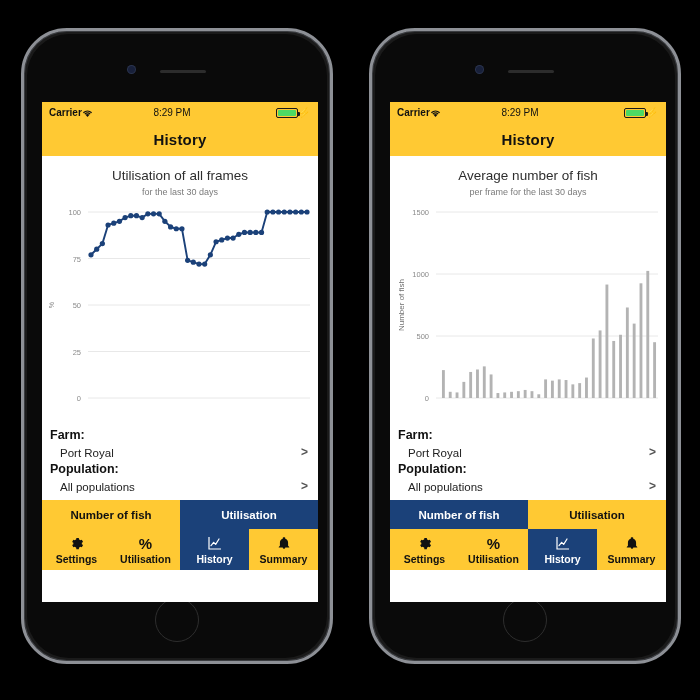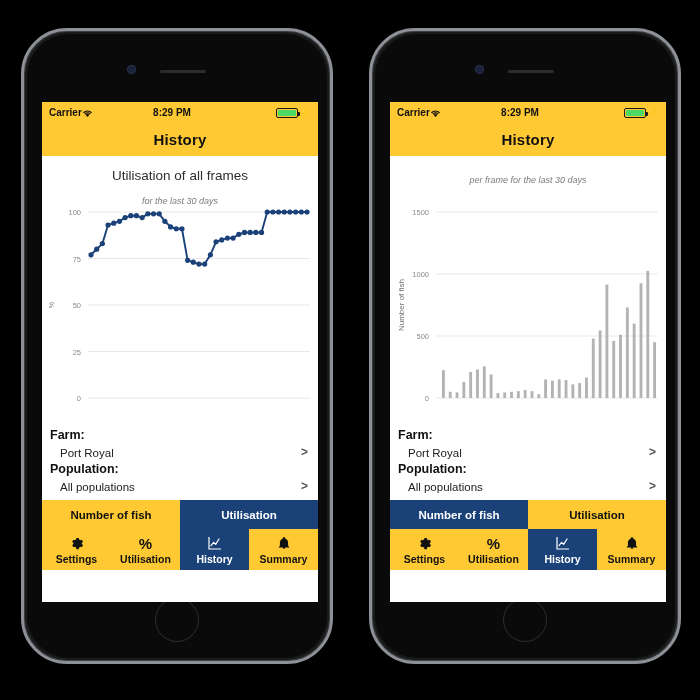--- a/index.html
+++ b/index.html
@@ -81,21 +81,21 @@
     padding: 0 7px;
     font-size: 10px;
     font-weight: bold;
     color: #111;
     position: relative;
   }
   .sb-left { display: flex; align-items: center; }
   .wifi-icon { display: inline-block; width: 11px; height: 9px; position: relative; top: 1px; }
   .sb-center {
     position: absolute; left: 0; right: 16px; text-align: center;
-    font-size: 10px; font-weight: bold; pointer-events: none;
+    font-size: 10px; font-weight: normal; pointer-events: none;
   }
   .sb-right { margin-left: auto; display: flex; align-items: center; gap: 1px; }
   .battery {
     width: 22px; height: 10px;
     border: 1px solid #1a1a1a;
     border-radius: 2px;
     padding: 1px;
     position: relative;
   }
   .battery::after {
@@ -125,22 +125,21 @@
   .chart-title {
     text-align: center;
     font-size: 13.5px;
     color: #2e2e2e;
     margin-top: 6px;
   }
   .chart-sub {
     text-align: center;
     font-size: 9px;
     color: #7b7b7b;
-    margin-top: 13px;
-    font-style: italic;
+    margin-top: 4px;
   }
   .plot {
     position: absolute;
     left: 0; right: 0;
     top: 50px;
     height: 214px;
   }
   .plot svg { display: block; width: 100%; height: 100%; }
 
   
@@ -369,20 +368,21 @@
               </span>
             <span class="bolt">⚡</span>
           </div>
         </div>
 
         <div class="navbar">
           <span>History</span>
         </div>
 
         <div class="chart-card">
+          <div class="chart-title">Average number of fish</div>
           <div class="chart-sub">per frame for the last 30 days</div>
           <div class="plot">
             <svg id="bar-chart" viewBox="0 0 276 214" preserveAspectRatio="none">
                 <line x1="46" x2="268" y1="192" y2="192" stroke="#e8e8e8" stroke-width="1"></line>
                 <text x="39" y="195" text-anchor="end" class="tick-text">0</text>
                 <line x1="46" x2="268" y1="130" y2="130" stroke="#e8e8e8" stroke-width="1"></line>
                 <text x="39" y="133" text-anchor="end" class="tick-text">500</text>
                 <line x1="46" x2="268" y1="68" y2="68" stroke="#e8e8e8" stroke-width="1"></line>
                 <text x="39" y="71" text-anchor="end" class="tick-text">1000</text>
                 <line x1="46" x2="268" y1="6" y2="6" stroke="#e8e8e8" stroke-width="1"></line>

